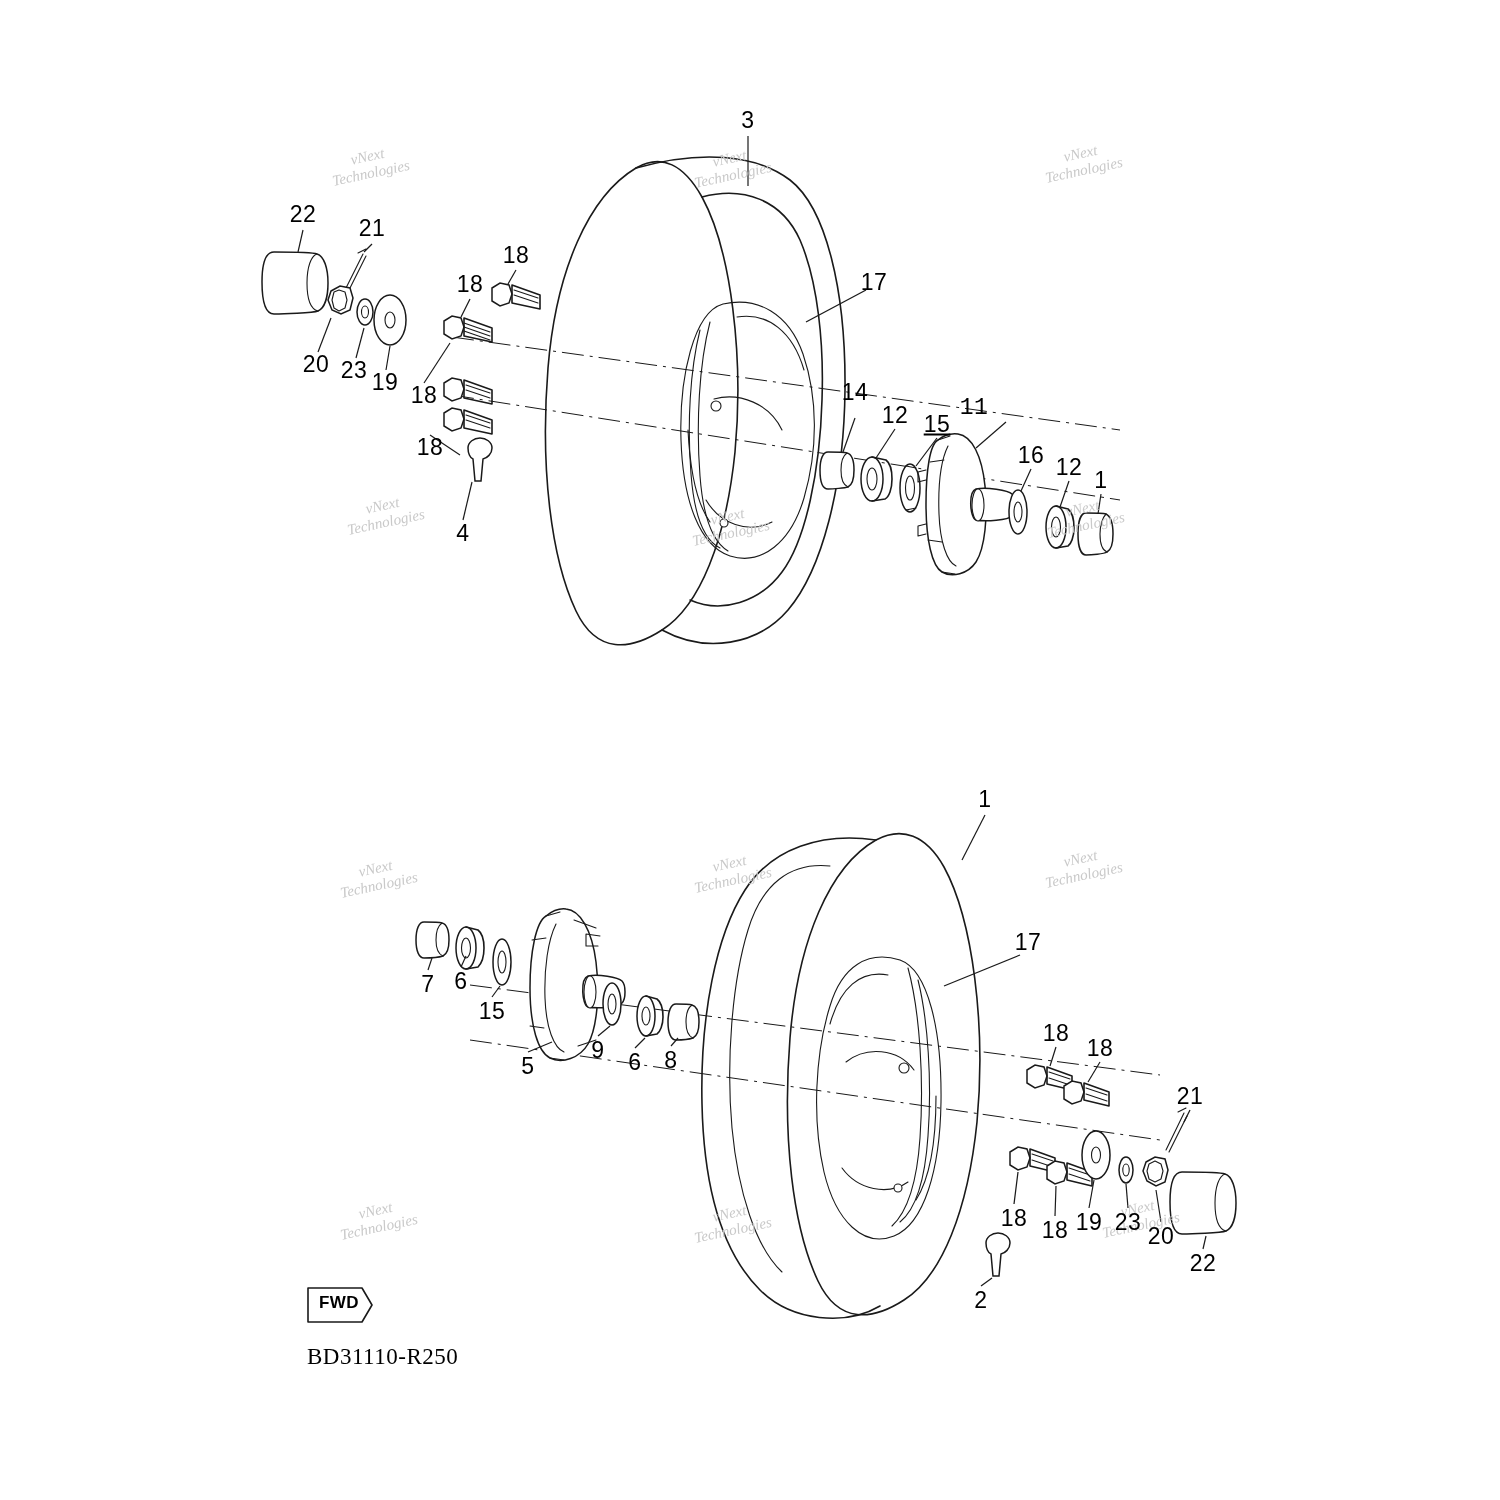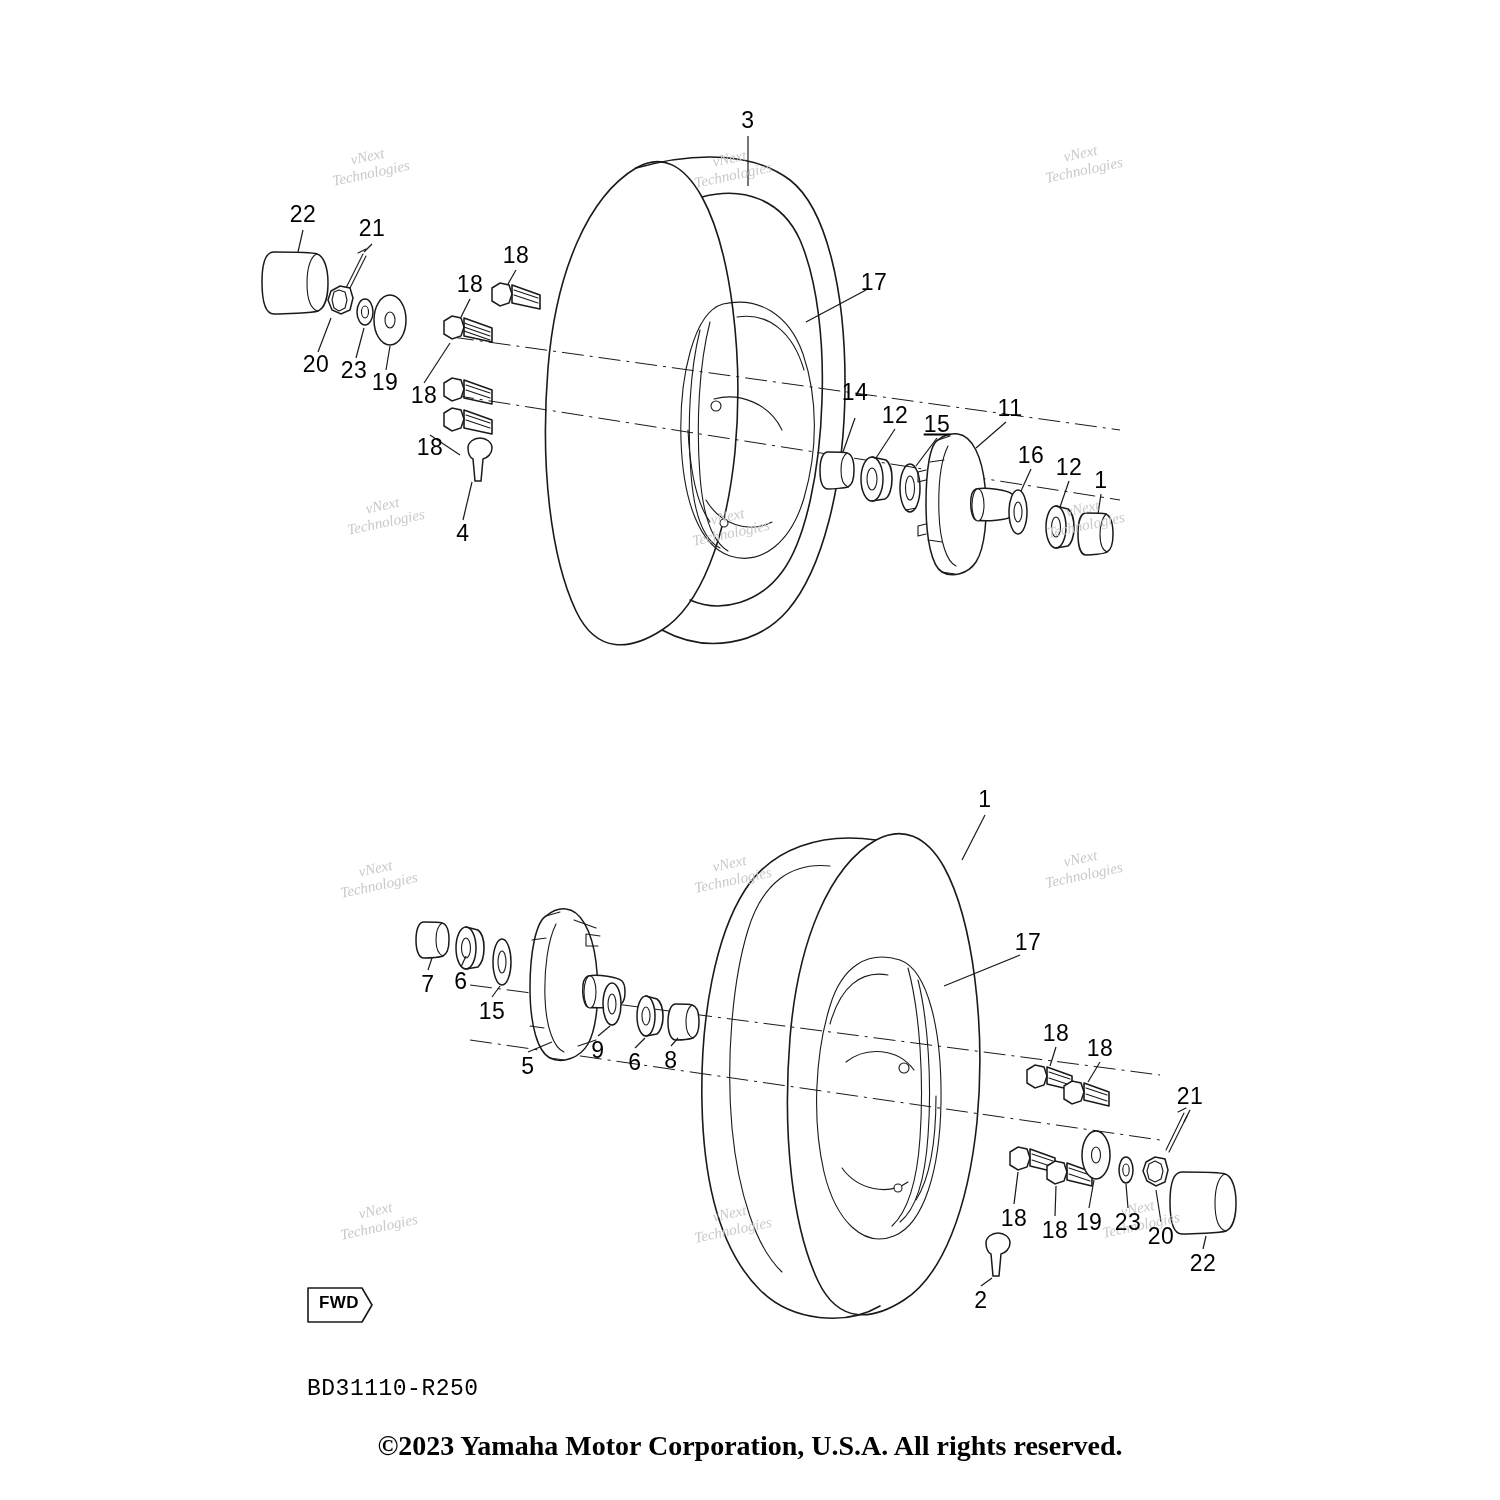--- a/index.html
+++ b/index.html
@@ -45,25 +45,24 @@
     white-space: nowrap;
     transform: rotate(-12deg);
     text-align: center;
     line-height: 1.15;
     user-select: none;
   }
   #diagram-code {
     position: absolute;
     left: 307px;
     top: 1344px;
-    font-family: Liberation Mono, monospace;
+    font-family: Liberation Serif, serif;
     font-size: 23px;
     letter-spacing: 0.5px;
     color: #000;
-    margin-top: 32px;
   }
   #fwd-badge {
     position: absolute;
     left: 306px;
     top: 1285px;
     width: 66px;
     height: 36px;
   }
   #fwd-badge .fwd-text {
     position: absolute;
@@ -400,21 +399,21 @@
       <div class="callout" style="left: 516px; top: 255px;">18</div>
       <div class="callout" style="left: 470px; top: 284px;">18</div>
       <div class="callout" style="left: 874px; top: 282px;">17</div>
       <div class="callout" style="left: 316px; top: 364px;">20</div>
       <div class="callout" style="left: 354px; top: 370px;">23</div>
       <div class="callout" style="left: 385px; top: 382px;">19</div>
       <div class="callout" style="left: 424px; top: 395px;">18</div>
       <div class="callout" style="left: 855px; top: 392px;">14</div>
       <div class="callout" style="left: 895px; top: 415px;">12</div>
       <div class="callout" style="left: 937px; top: 424px; text-decoration: underline;">15</div>
-      <div class="callout" style="left: 1010px; top: 408px;">11</div>
+      <div class="callout" style="left: 974px; top: 408px; font-family: Liberation Mono, monospace;">11</div>
       <div class="callout" style="left: 430px; top: 447px;">18</div>
       <div class="callout" style="left: 1031px; top: 455px; text-align: center;">16</div>
       <div class="callout" style="left: 1069px; top: 467px;">12</div>
       <div class="callout" style="left: 1101px; top: 480px;">1</div>
       <div class="callout" style="left: 463px; top: 533px;">4</div>
       <div class="callout" style="left: 985px; top: 799px;">1</div>
       <div class="callout" style="left: 1028px; top: 942px;">17</div>
       <div class="callout" style="left: 428px; top: 984px;">7</div>
       <div class="callout" style="left: 461px; top: 981px;">6</div>
       <div class="callout" style="left: 492px; top: 1011px;">15</div>
@@ -433,15 +432,14 @@
       <div class="callout" style="left: 1203px; top: 1263px;">22</div>
       <div class="callout" style="left: 981px; top: 1300px;">2</div>
     </div>
 
   <div id="fwd-badge">
     <div class="fwd-text">FWD</div>
   </div>
 
   <div id="diagram-code">BD31110-R250</div>
 
-  <div id="copyright">©2023 Yamaha Motor Corporation, U.S.A. All rights reserved.</div>
 
 </div>
 
 </body></html>

